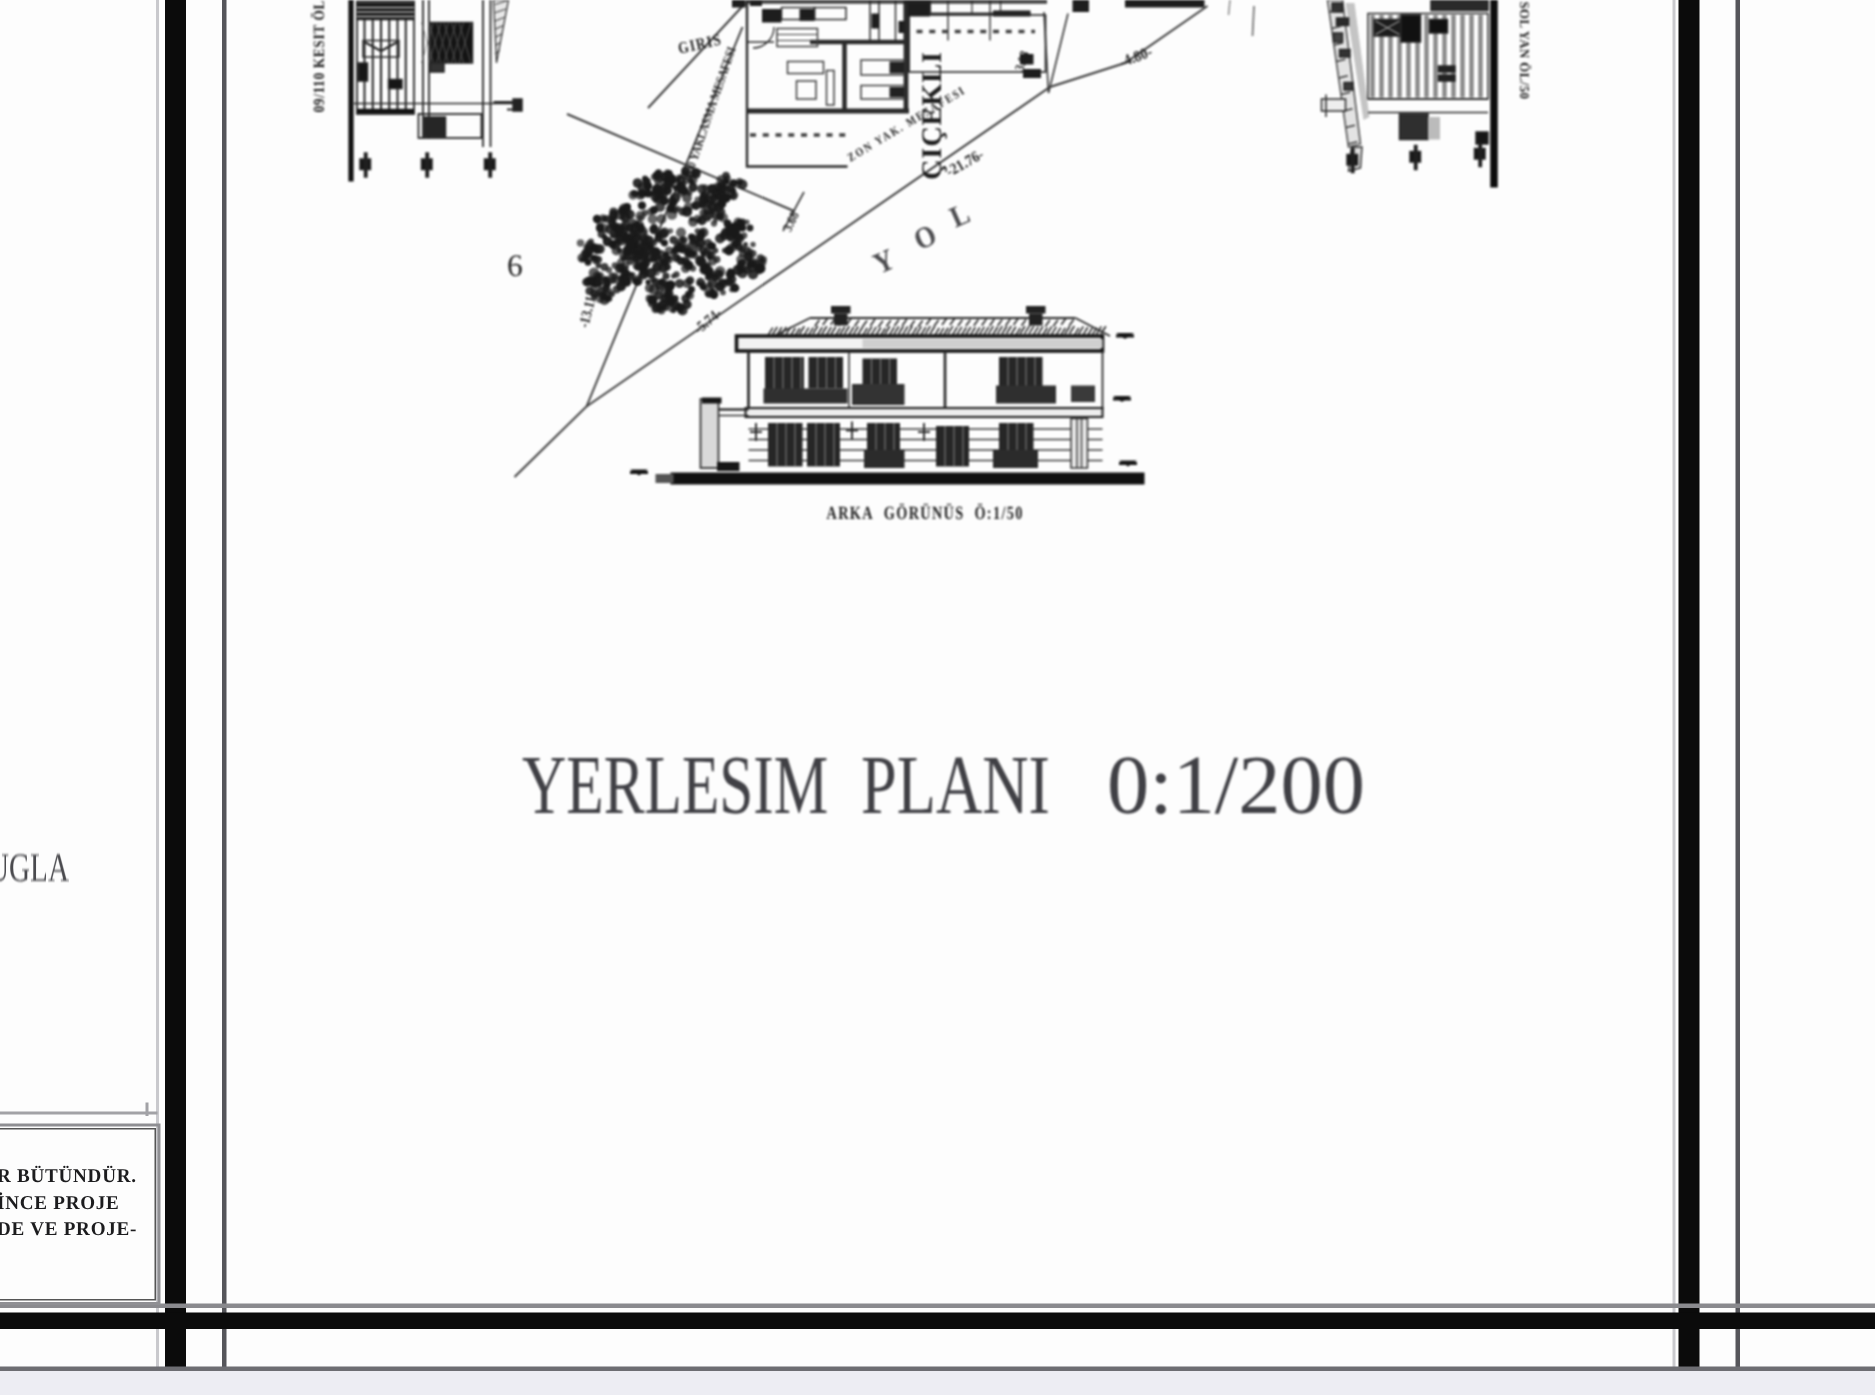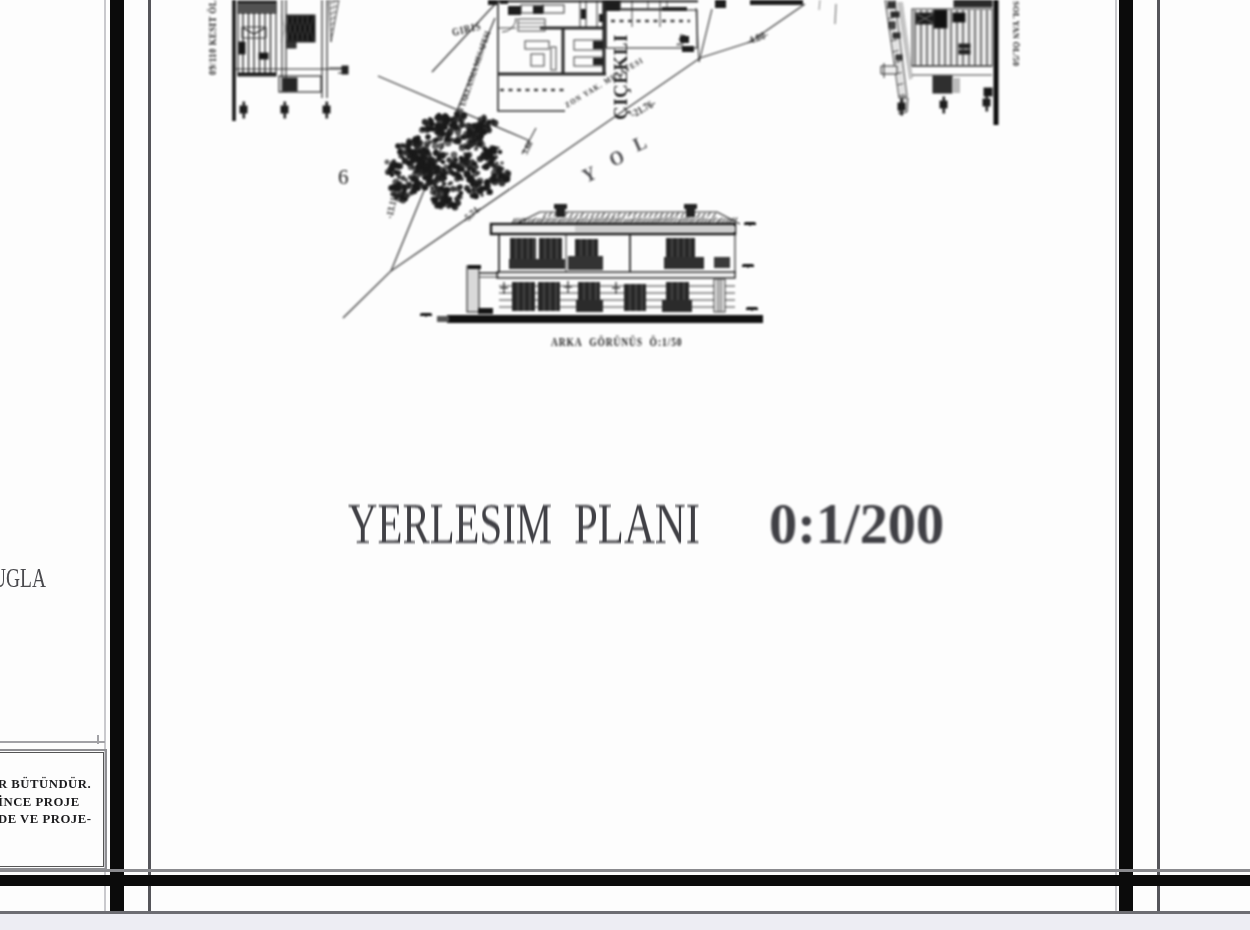--- a/index.html
+++ b/index.html
@@ -6,21 +6,21 @@
   #page{position:relative;width:1250px;height:930px;background:#fdfdfd;overflow:hidden;
         font-family:"Liberation Serif",serif;}
   #art{position:absolute;left:0;top:0;filter:blur(0.85px);}
   .bar{position:absolute;background:#0b0b0b;}
   .grey{position:absolute;background:#9a9a9a;}
   .tw{position:absolute;top:492px;font-size:56px;color:#404045;
       transform-origin:0 0;filter:blur(0.8px);white-space:nowrap;
       font-family:"Liberation Serif",serif;}
   #w1{left:348px;transform:scaleX(0.729);}
   #w2{left:574px;transform:scaleX(0.764);}
-  #w3{left:769px;transform:scaleX(1.005);font-weight:bold;}
+  #w3{left:738px;transform:scaleX(1.005);}
   #ugla{position:absolute;left:-8px;top:563px;font-size:27px;color:#4a4a4e;
         letter-spacing:0;transform:scaleX(0.72);transform-origin:0 0;filter:blur(0.6px);}
   #notebox{position:absolute;left:-6px;top:749px;width:109px;height:117px;
            border:2px solid #8f8f93;}
   #notebox .inner{position:absolute;left:1px;top:1px;right:1px;bottom:1px;border:1px solid #555;}
   #notebox .txt{position:absolute;left:2px;top:24px;font-size:13px;font-weight:bold;
                 color:#1c1c1e;line-height:17.5px;white-space:nowrap;filter:blur(0.4px);
                 letter-spacing:0.5px;transform:scaleX(0.98);transform-origin:0 0;
                 font-family:"Liberation Serif",serif;}
   .lavender{position:absolute;background:#ededf3;}

